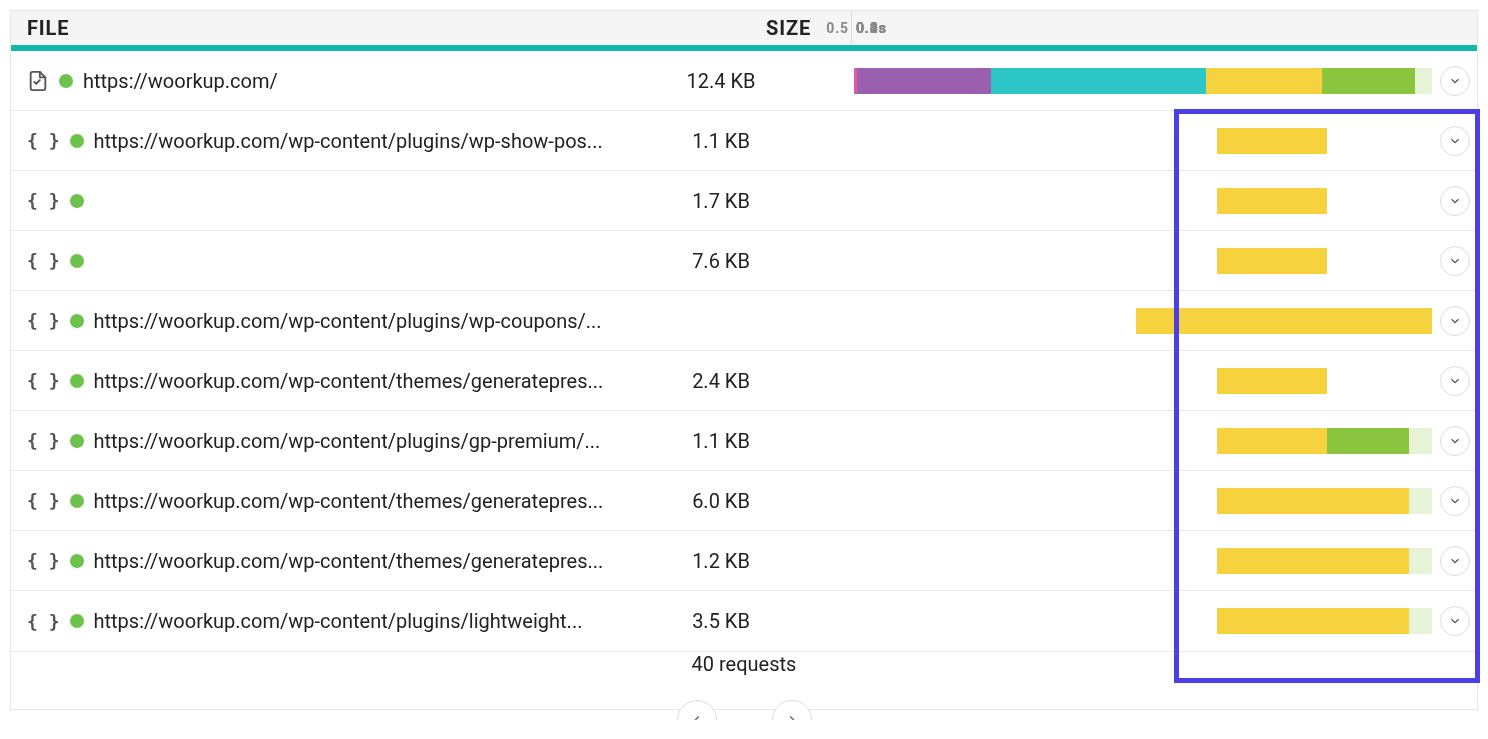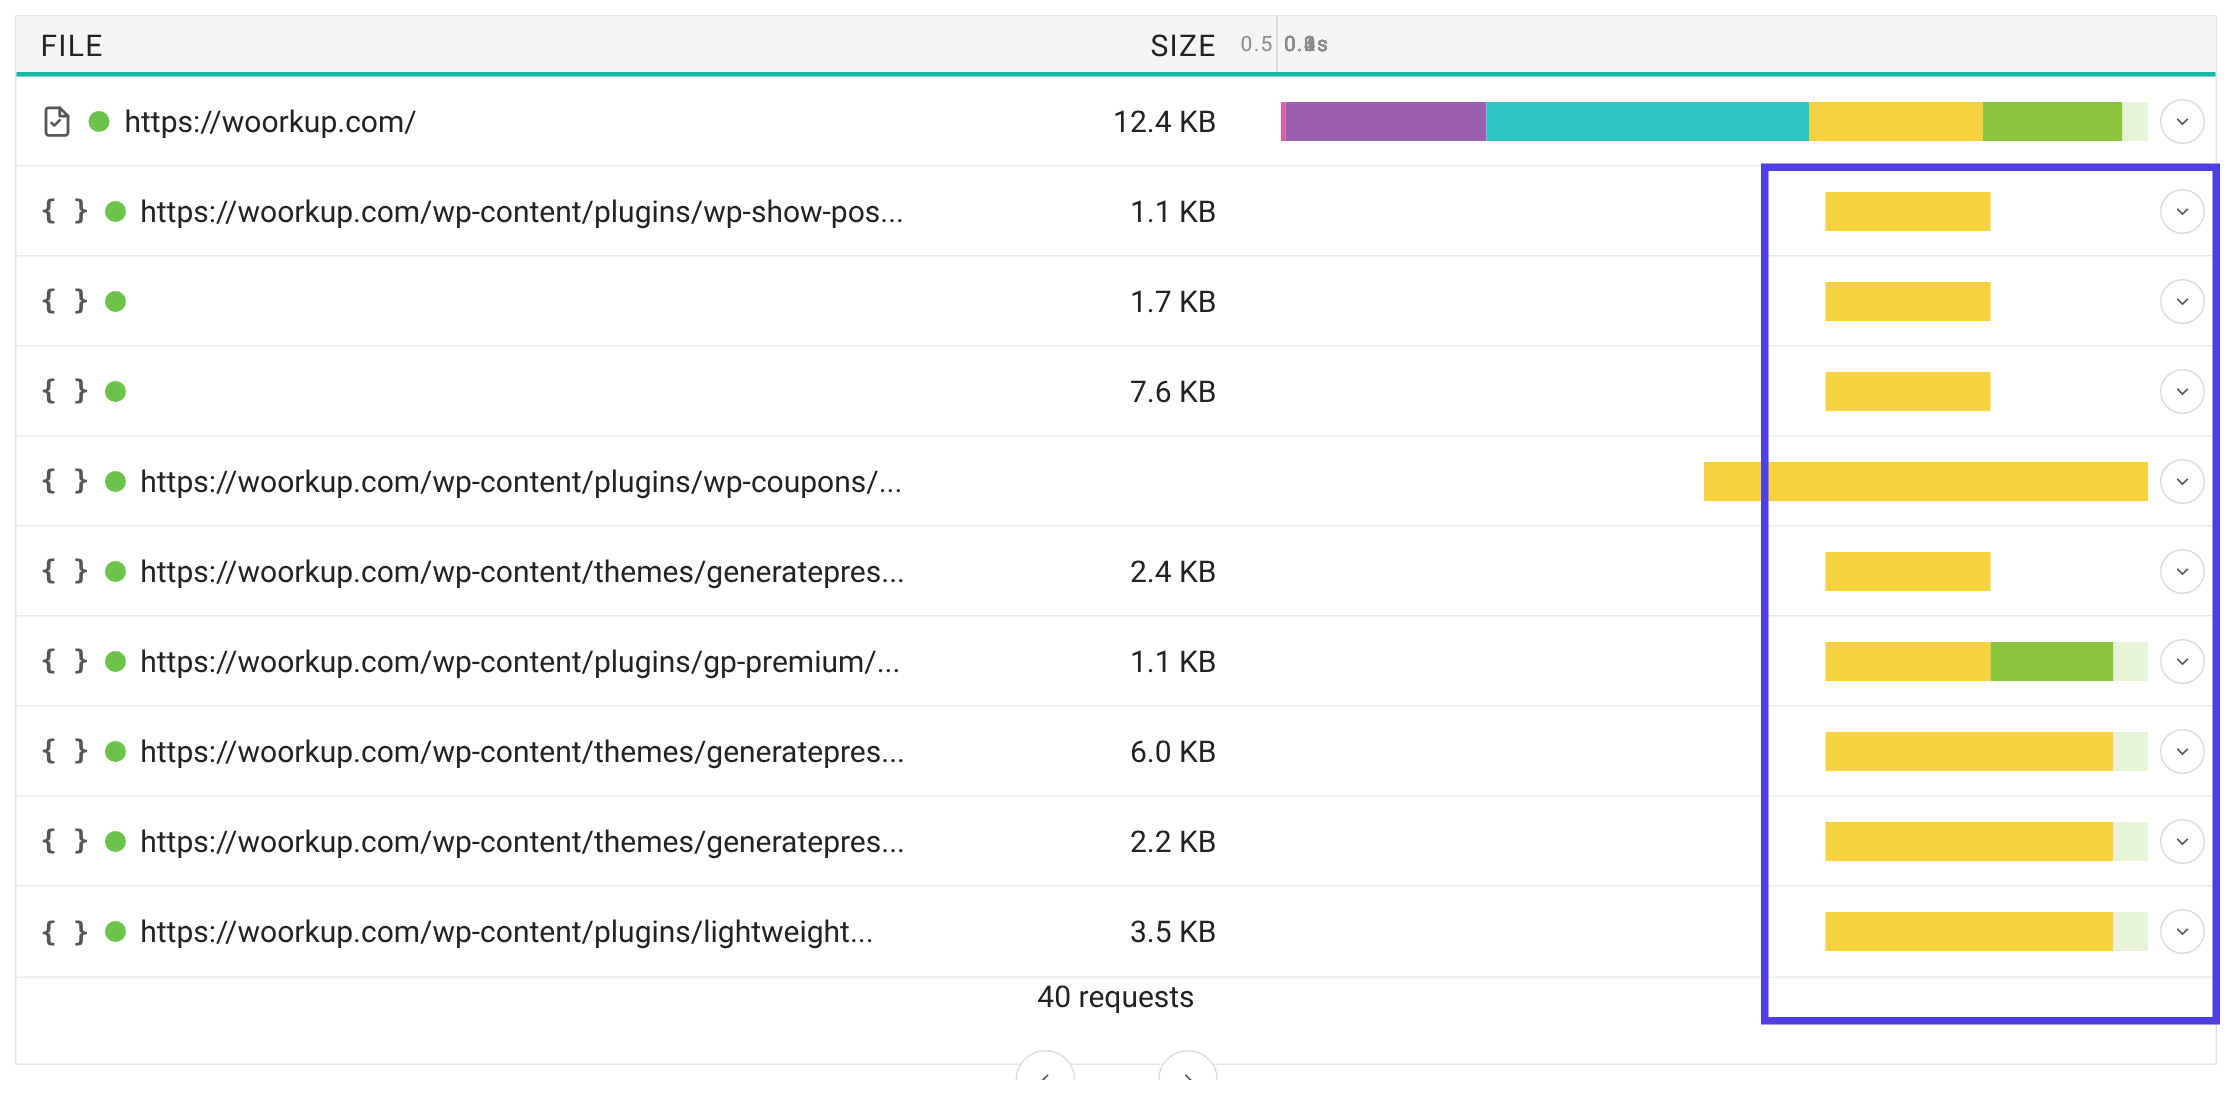--- a/index.html
+++ b/index.html
@@ -10,25 +10,26 @@
     padding: 10px;
   }
   .panel {
     border: 1px solid #e5e5e5;
     width: 1468px;
   }
   .header {
     display: flex;
     align-items: center;
     background: #f5f5f5;
-    border-bottom: 3px solid #14b8a6;
+    border-bottom: 6px solid #14b8a6;
     height: 40px;
     font-size: 14px;
     color: #8a8a8a;
     letter-spacing: 0.06em;
+    font-weight: bold;
   }
   .header .col-file { flex: 0 0 620px; padding-left: 16px; }
   .header .col-size { flex: 0 0 220px; text-align: right; padding-right: 40px; }
   .header .col-time { flex: 1 1 auto; position: relative; }
   .timeline-header { position: relative; height: 100%; }
   .tick {
     position: absolute; top: 0; bottom: 0;
     border-left: 1px solid #dcdcdc;
     font-size: 14px; color: #8a8a8a;
     padding-left: 4px; display: flex; align-items: center;
@@ -53,21 +54,21 @@
     overflow: hidden;
   }
   .type-icon { flex: 0 0 22px; display: inline-flex; align-items: center; justify-content: center; color: #555; }
   .status-dot {
     flex: 0 0 14px; width: 14px; height: 14px; border-radius: 50%;
     background: #6cc24a;
   }
   .url-text { overflow: hidden; text-overflow: ellipsis; }
   .col-size {
     flex: 0 0 220px;
-    text-align: right;
+    text-align: center;
     padding-right: 40px;
     font-size: 20px;
     color: #222;
   }
   .col-time {
     flex: 1 1 auto;
     position: relative;
     height: 100%;
     display: flex;
     align-items: center;
@@ -335,21 +336,21 @@
         </div>
       </div>
       <div class="row">
         <div class="col-file">
           <span class="type-icon">
             <span style="font-family:monospace;font-size:18px;color:#555;font-weight:600">{ }</span>
           </span>
           <span class="status-dot" style="background: rgb(108, 194, 74);"></span>
           <span class="url-text">https://woorkup.com/wp-content/themes/generatepres...</span>
         </div>
-        <div class="col-size">2.2 KB</div>
+        <div class="col-size">1.2 KB</div>
         <div class="col-time">
           <div class="bar-track">
             <div class="seg" style="left: 63%; width: 33%; background: rgb(245, 210, 62);"></div>
             <div class="seg" style="left: 96%; width: 4%; background: rgb(230, 243, 214);"></div>
           </div>
         </div>
         <div class="expand-wrap">
           <button class="expand-btn">
             <svg viewBox="0 0 24 24">
               <polyline points="6 9 12 15 18 9"></polyline>

